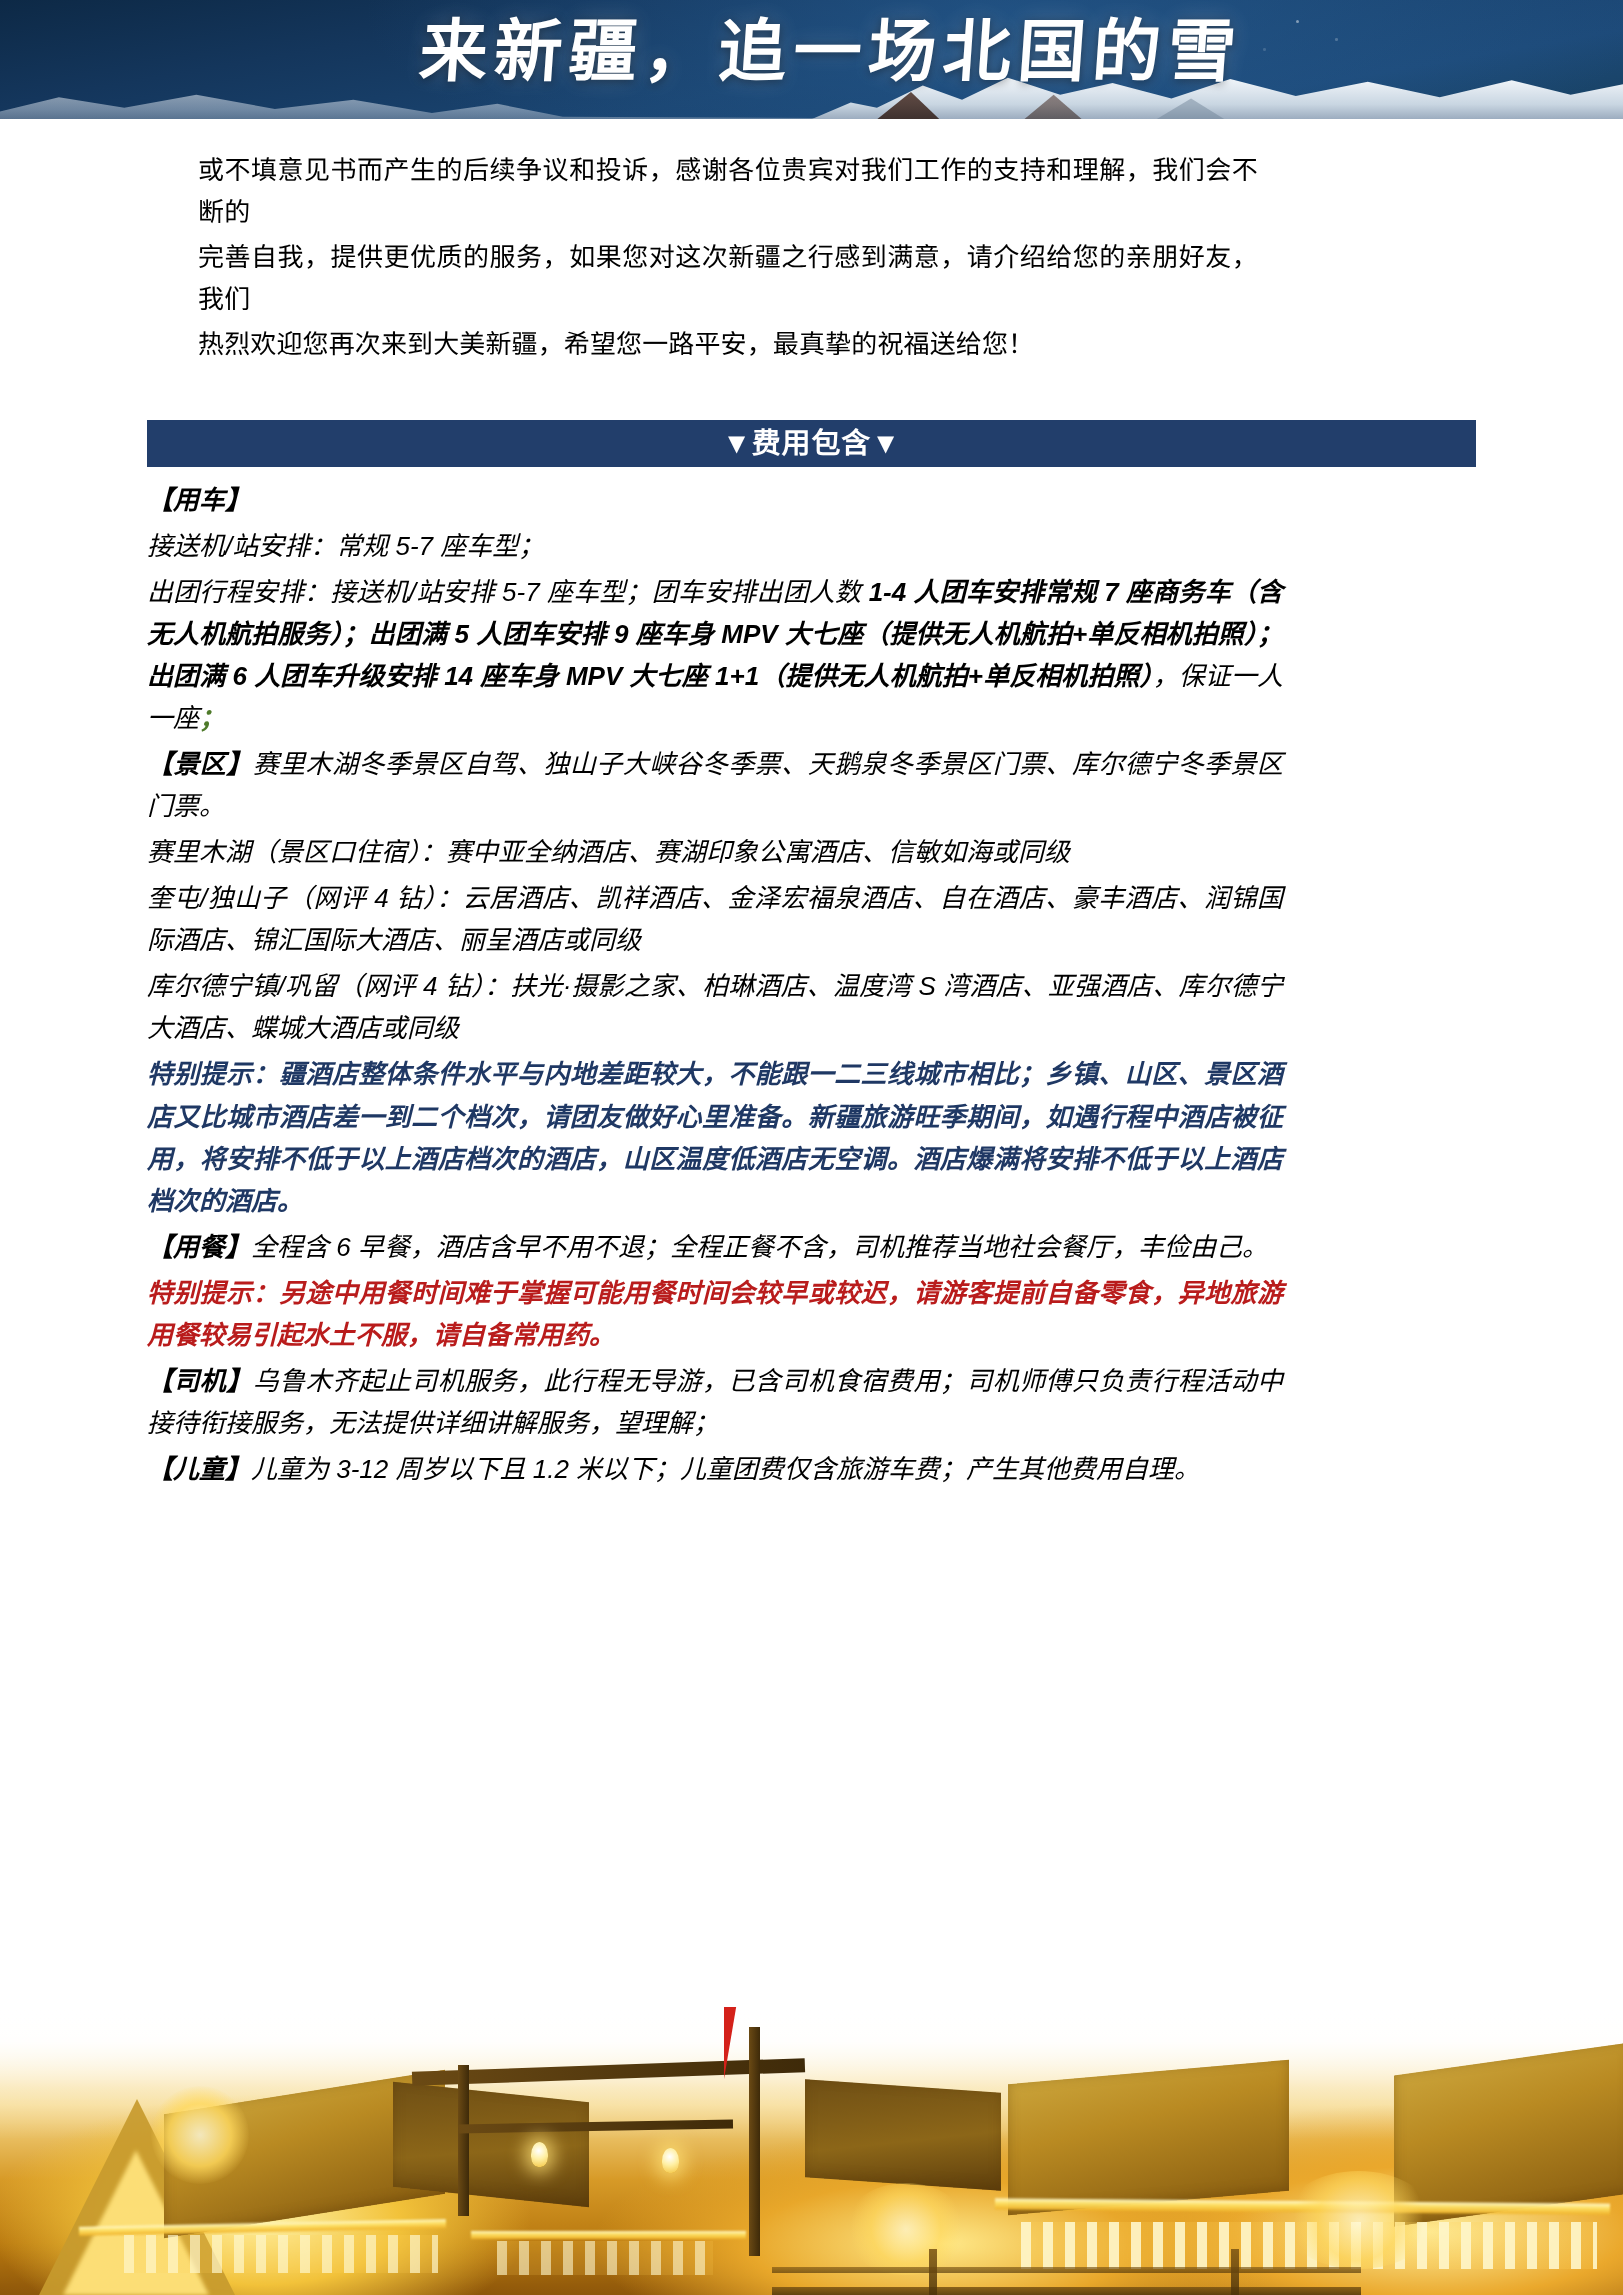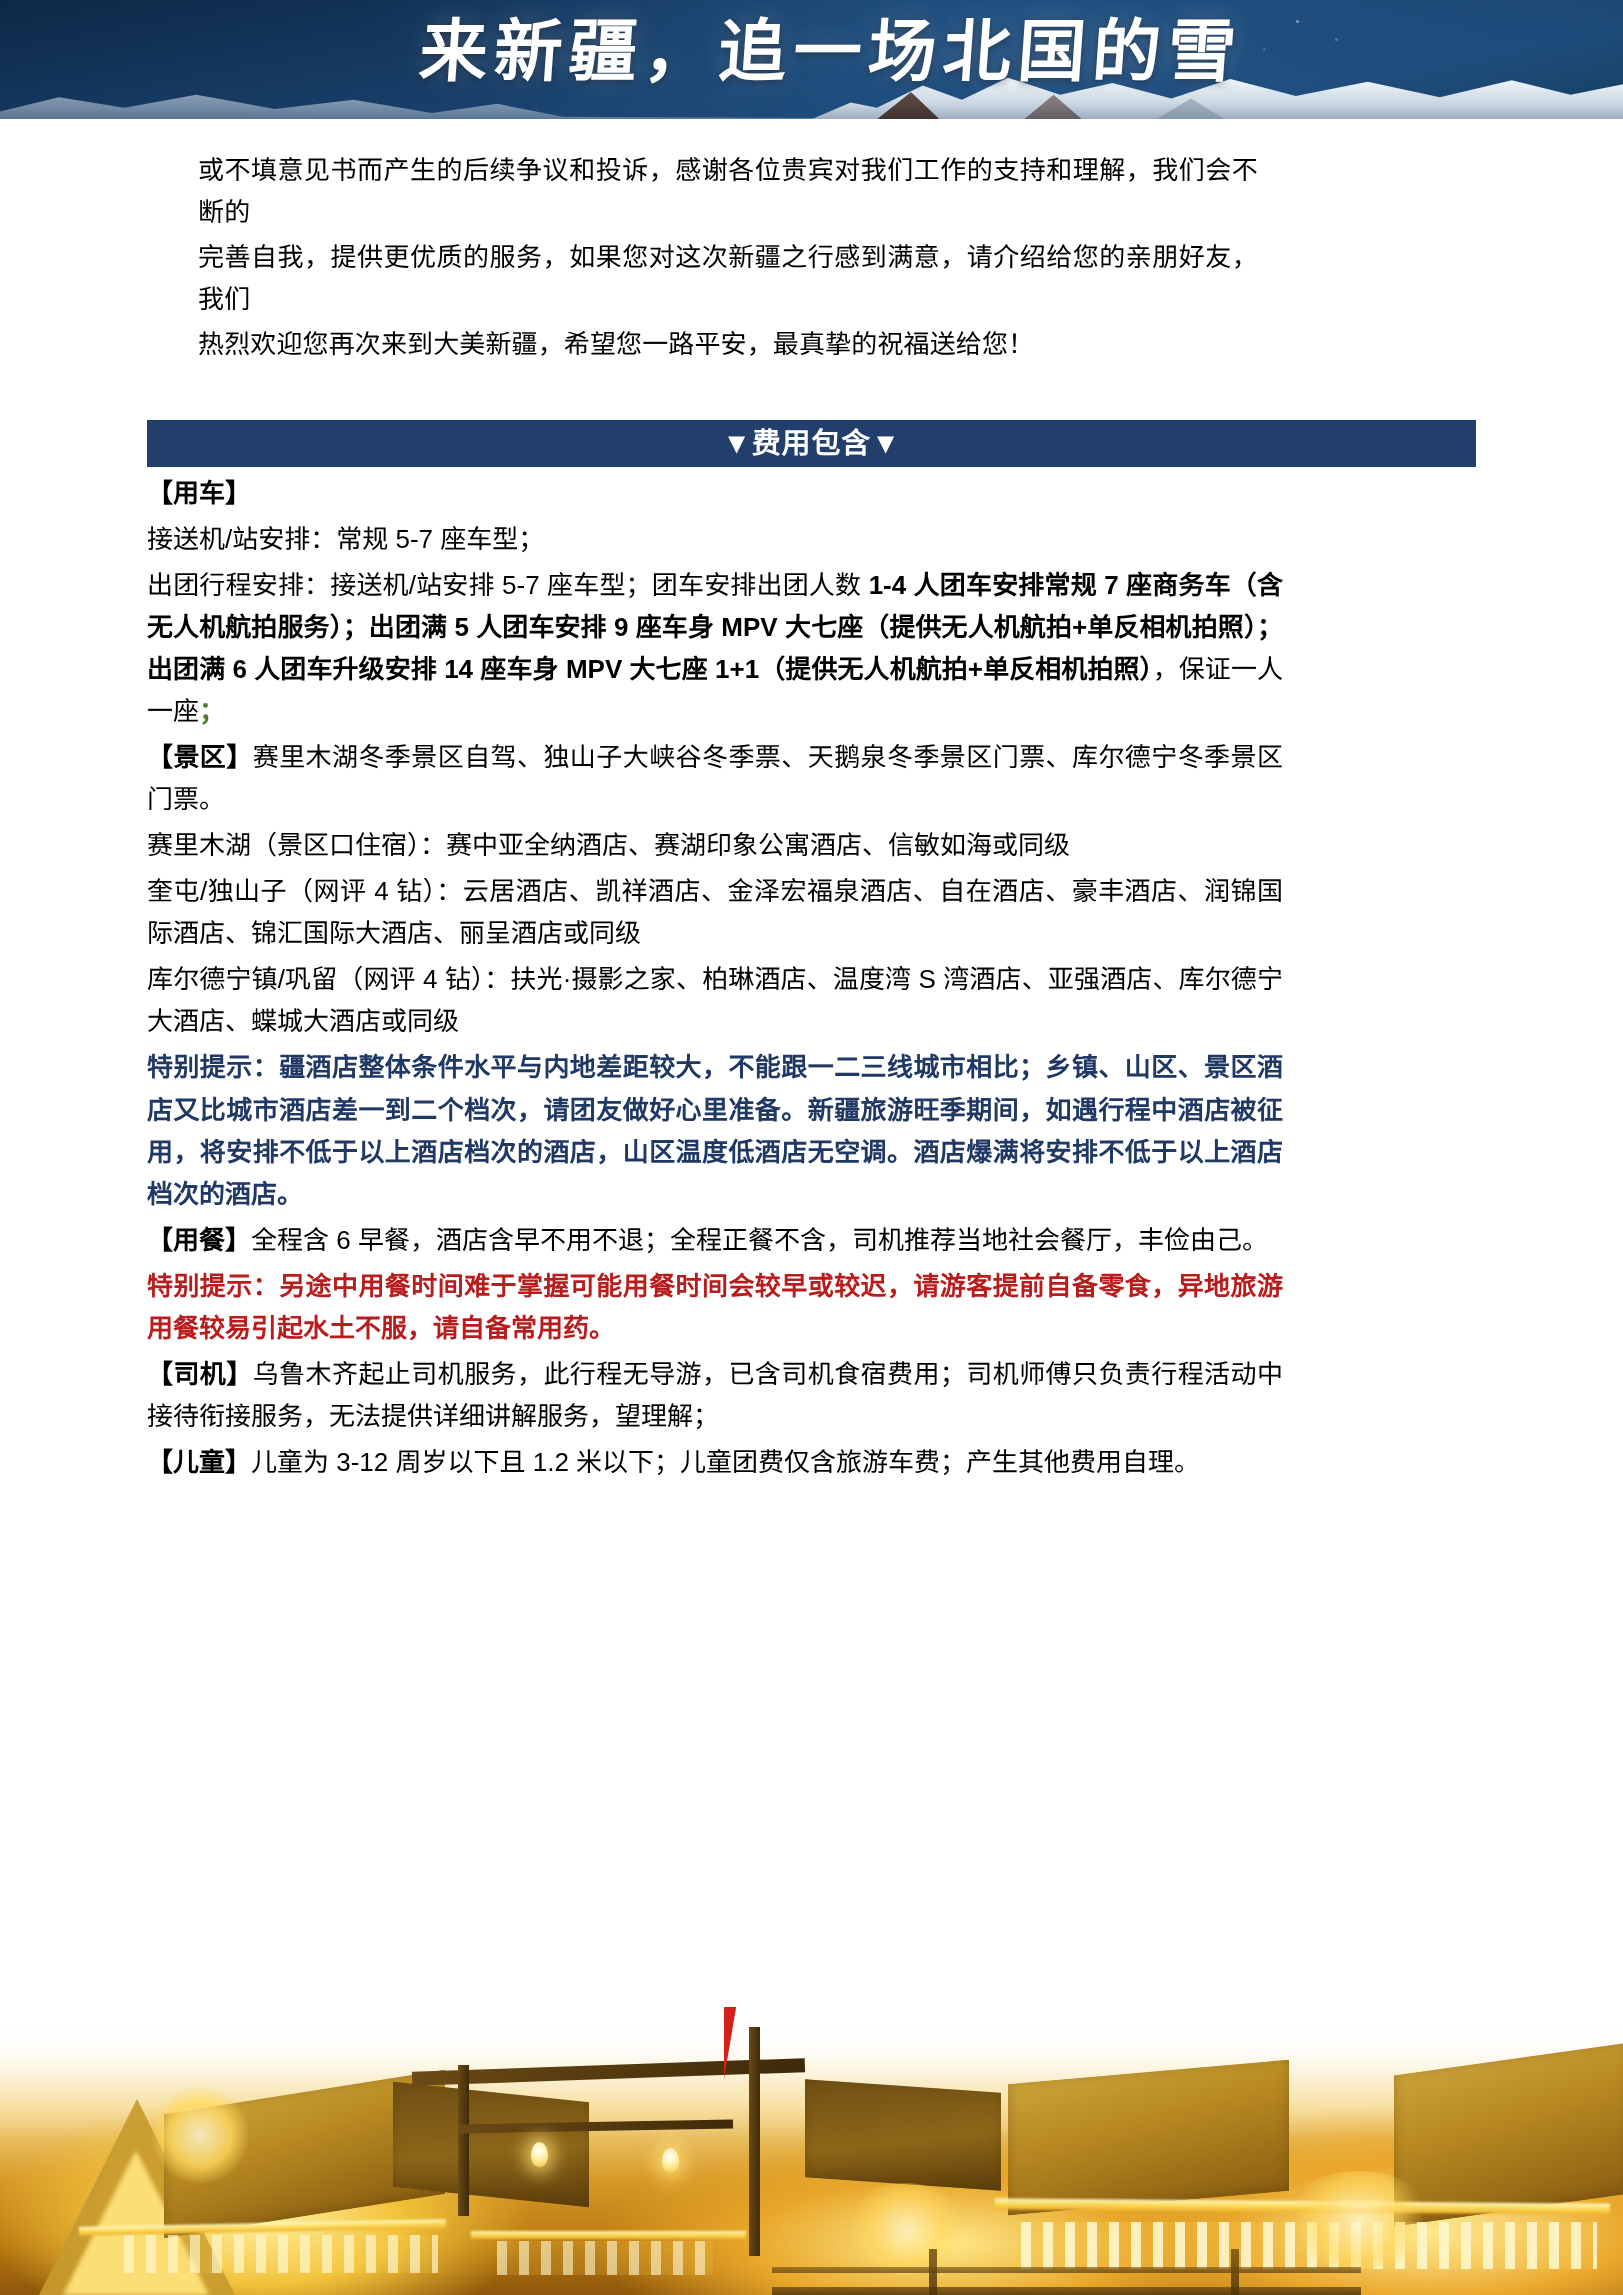--- a/index.html
+++ b/index.html
@@ -73,21 +73,21 @@
     color:#000000;
     text-align:justify;
     text-justify:inter-ideograph;
     letter-spacing:.005em;
     font-weight:500;
   }
   .intro p.t{ font-weight:500; }
 
   
   .sect-bar{
-    margin:55px 0 5px 0;
+    margin:55px 0 12px 0;
     width:1329px;
     height:47px;
     background:#223E6B;
     display:flex;
     align-items:center;
     justify-content:center;
   }
   .sect-bar .label{
     color:#ffffff;
     font-size:29px;
@@ -98,20 +98,21 @@
 
   .block{ margin-top:1.3px; }
   .ln{
     font-size:26px;
     line-height:1.62;
     color:#000000;
     margin:0 0 3.9px 0;
     text-align:justify;
     text-justify:inter-ideograph;
     font-weight:500;
+    font-style:italic;
   }
   .ln b,.ln .b{ font-weight:bold; }
   .tag{ font-weight:bold; }
   .green{ color:#4E7A2A; font-weight:bold; }
   .navy{ color:#1F3864; font-weight:bold; }
   .brightblue{ color:#b91c1c; font-weight:bold; }
 
   
   .footer-img{
     position:absolute;

